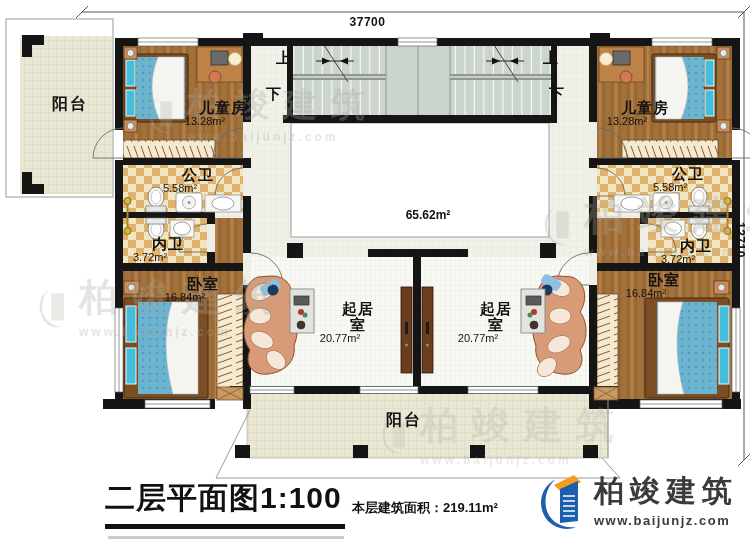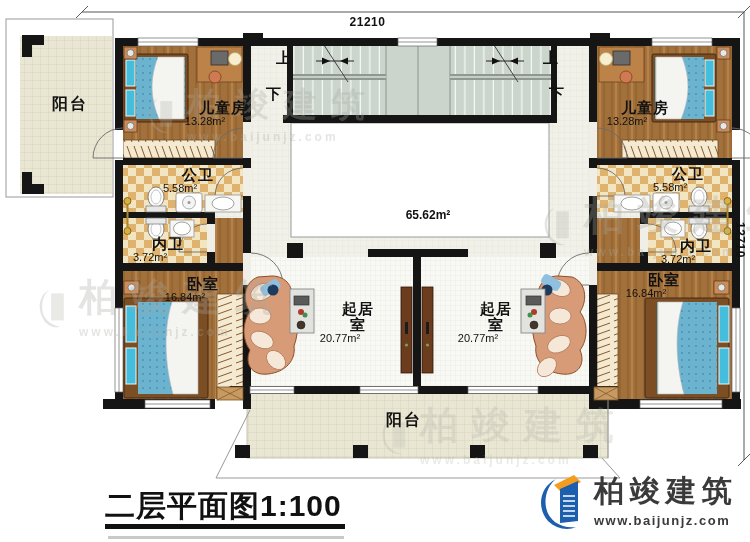--- a/index.html
+++ b/index.html
@@ -10,21 +10,21 @@
   .rlabel .nm{display:block;font-size:15px;font-weight:bold;letter-spacing:1px;padding-left:36px;}
   .rlabel .ar{display:block;font-size:11px;font-weight:normal;}
   .single{font-size:16px;font-weight:bold;letter-spacing:2px;}
   .stairlbl{position:absolute;font-size:15px;font-weight:bold;pointer-events:none;}
   .dimlbl{position:absolute;font-size:12px;font-weight:bold;letter-spacing:.5px;pointer-events:none;}
   .wm{position:absolute;display:flex;align-items:center;gap:8px;opacity:.3;color:#a9a9a0;pointer-events:none;}
   .wm .col{display:flex;flex-direction:column;}
   .wm .wm-text{font-weight:bold;letter-spacing:14px;white-space:nowrap;}
   .wm .wm-url{font-size:12px;font-weight:bold;letter-spacing:3px;white-space:nowrap;margin-top:2px;}
   #titleblock{position:absolute;left:0;top:462px;width:750px;height:80px;}
-  #plan-title{position:absolute;left:105px;top:24px;font-size:30px;font-weight:bold;letter-spacing:1px;white-space:nowrap;}
+  #plan-title{position:absolute;left:105px;top:16px;font-size:30px;font-weight:bold;letter-spacing:1px;white-space:nowrap;}
   #title-rule{position:absolute;left:105px;top:62px;width:240px;height:5px;background:#111;}
   #title-rule2{position:absolute;left:108px;top:74px;width:236px;height:3px;background:#c9c9c9;}
   #specs{position:absolute;left:352px;top:36px;font-size:13px;font-weight:bold;line-height:1.55;white-space:nowrap;}
   #logo{position:absolute;left:536px;top:6px;display:flex;align-items:center;gap:8px;}
   #logo .lt{display:flex;flex-direction:column;}
   #logo .lname{font-size:30px;font-weight:bold;letter-spacing:6px;color:#3a3a3a;white-space:nowrap;}
   #logo .lurl{font-size:13px;font-weight:bold;letter-spacing:1.5px;color:#3a3a3a;margin-top:1px;}
 </style>
 </head>
 <body>
@@ -452,28 +452,29 @@
       <span class="ar">13.28m²</span>
     </div>
 <div class="rlabel single" style="left:376px;top:412px;width:56px;">阳台</div>
 <div class="rlabel" style="left:395px;top:209px;width:66px;font-size:12px;font-weight:bold;">65.62m²</div>
 
 <div class="stairlbl" style="left:276px;top:49px;">上</div>
 <div class="stairlbl" style="left:266px;top:85px;">下</div>
 <div class="stairlbl" style="left:543px;top:49px;">上</div>
 <div class="stairlbl" style="left:549px;top:85px;">下</div>
 
-<div class="dimlbl" style="left:340px;top:15px;width:55px;text-align:center;">21210</div>
+<div class="dimlbl" style="left:340px;top:15px;width:55px;text-align:center;">37700</div>
 <div class="dimlbl" style="left:747px;top:222px;width:50px;transform:rotate(90deg);transform-origin:left top;">12710</div>
 
 <div id="titleblock">
   <div id="plan-title">二层平面图1:100</div>
   <div id="title-rule"></div>
   <div id="title-rule2"></div>
   <div id="specs">
+    <div><span>本层建筑面积：</span><span>219.11m²</span></div>
   </div>
   <div id="logo">
     <svg width="50" height="62" viewBox="0 0 50 60">
       <path d="M20 10 C4 18 0 38 12 52 C20 60 32 62 40 58 C26 60 12 52 10 38 C8 28 12 16 20 10 Z" fill="#1b5fae"></path>
       <polygon points="18,16 38,6 45,13 25,23" fill="#f39c1f"></polygon>
       <polygon points="24,20 42,12 42,52 24,54" fill="#1b5fae"></polygon>
       <g stroke="#fff" stroke-width="1.6">
             <path d="M27 27 H39 M27 32 H39 M27 37 H39 M27 42 H39 M27 47 H39"></path>
           </g>
     </svg>

